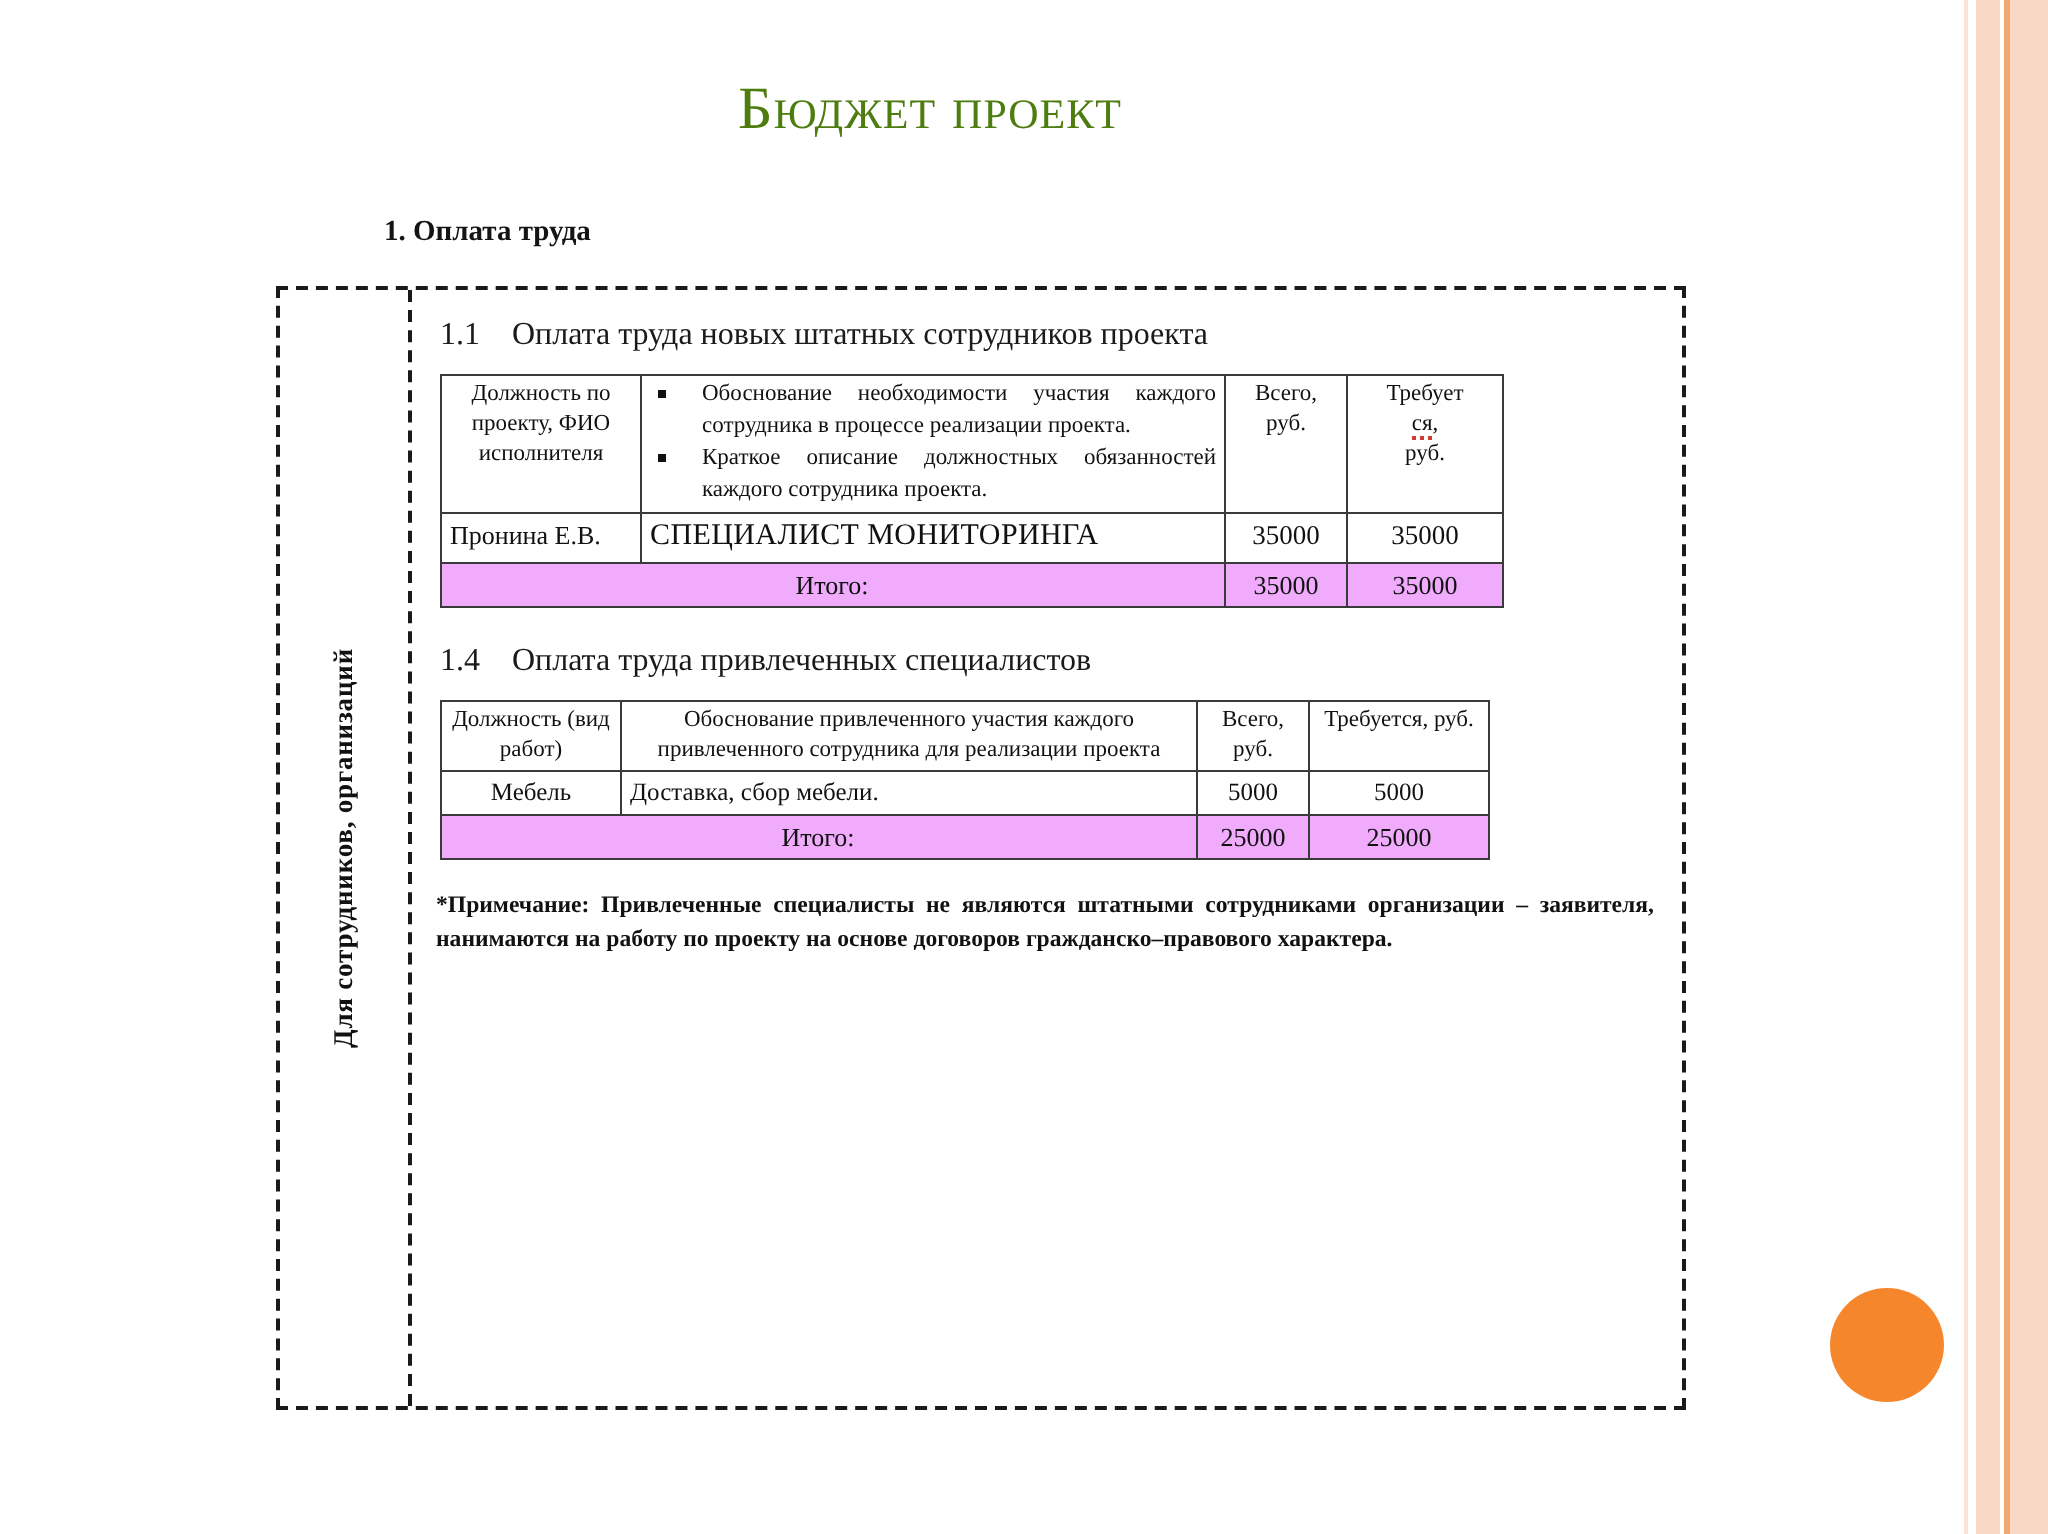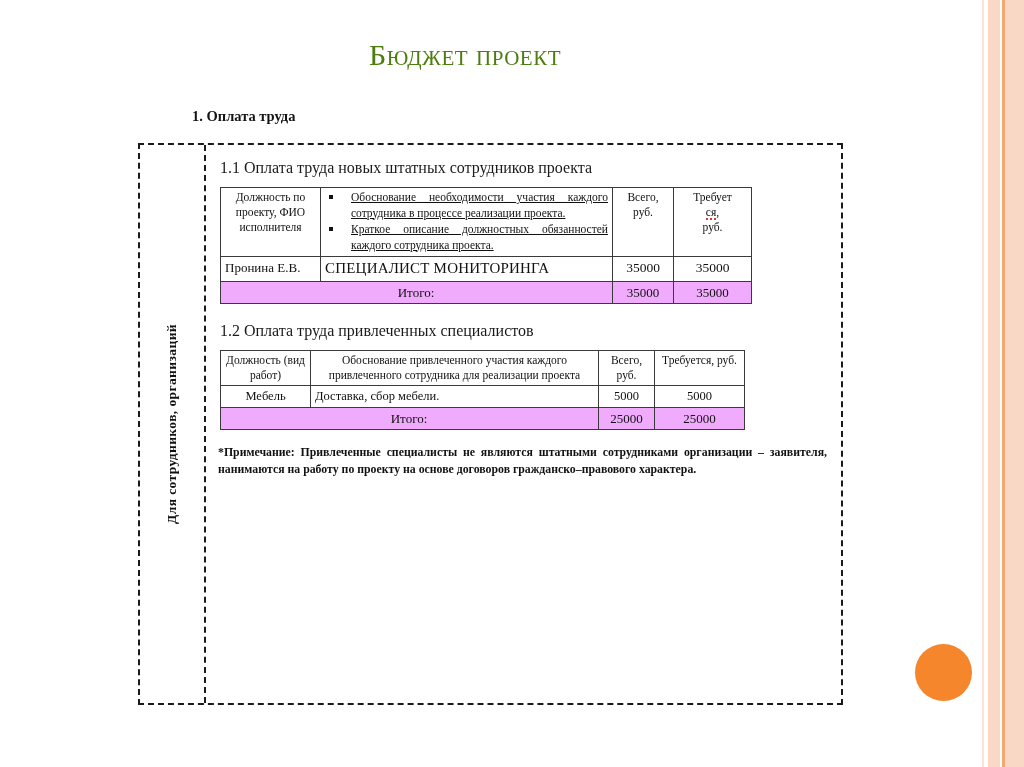--- a/index.html
+++ b/index.html
@@ -114,21 +114,21 @@
     bottom: 0;
     padding: 8px 10px 0 10px;
     box-sizing: border-box;
   }
 
   .sub-heading {
     font-size: 16px;
     color: #1a1a1a;
     margin: 6px 0 0 4px;
   }
-  .sub-heading .num { margin-right: 4px; }
+  .sub-heading .num { margin-right: 16px; }
 
   
   table.budget {
     border-collapse: collapse;
     table-layout: fixed;
     font-size: 11.5px;
     color: #111;
     margin-top: 10px;
   }
   table.budget td {
@@ -165,21 +165,20 @@
     list-style: none;
     margin: 0;
     padding: 0;
   }
   ul.bullets li {
     position: relative;
     padding-left: 26px;
     text-align: justify;
     margin-bottom: 1px;
     line-height: 1.35;
-    text-decoration: underline;
   }
   ul.bullets li::before {
     content: "";
     position: absolute;
     left: 4px;
     top: 5px;
     width: 4px;
     height: 4px;
     background: #111;
   }
@@ -262,21 +261,21 @@
         </tr>
         <tr class="total-row">
           <td class="total-label" colspan="2">Итого:</td>
           <td>35000</td>
           <td>35000</td>
         </tr>
       </tbody>
     </table>
 
     <div class="sub-heading" style="margin-top:18px">
-      <span class="num">1.2</span><span>Оплата труда привлеченных специалистов</span>
+      <span class="num">1.4</span><span>Оплата труда привлеченных специалистов</span>
     </div>
 
     <table class="budget t2">
       <colgroup>
         <col style="width:90px">
         <col style="width:288px">
         <col style="width:56px">
         <col style="width:90px">
       </colgroup>
       <tbody>

